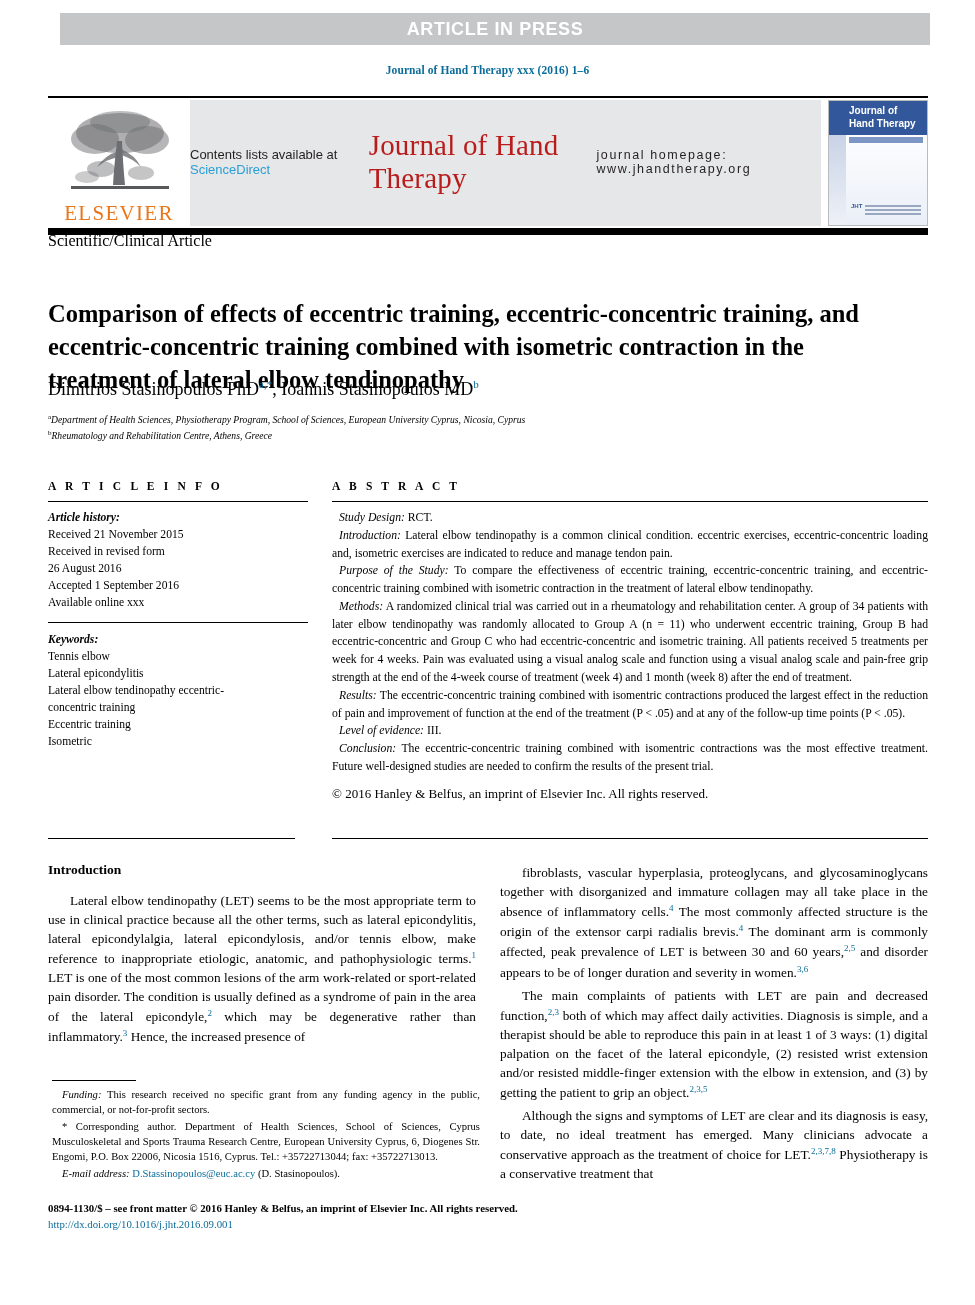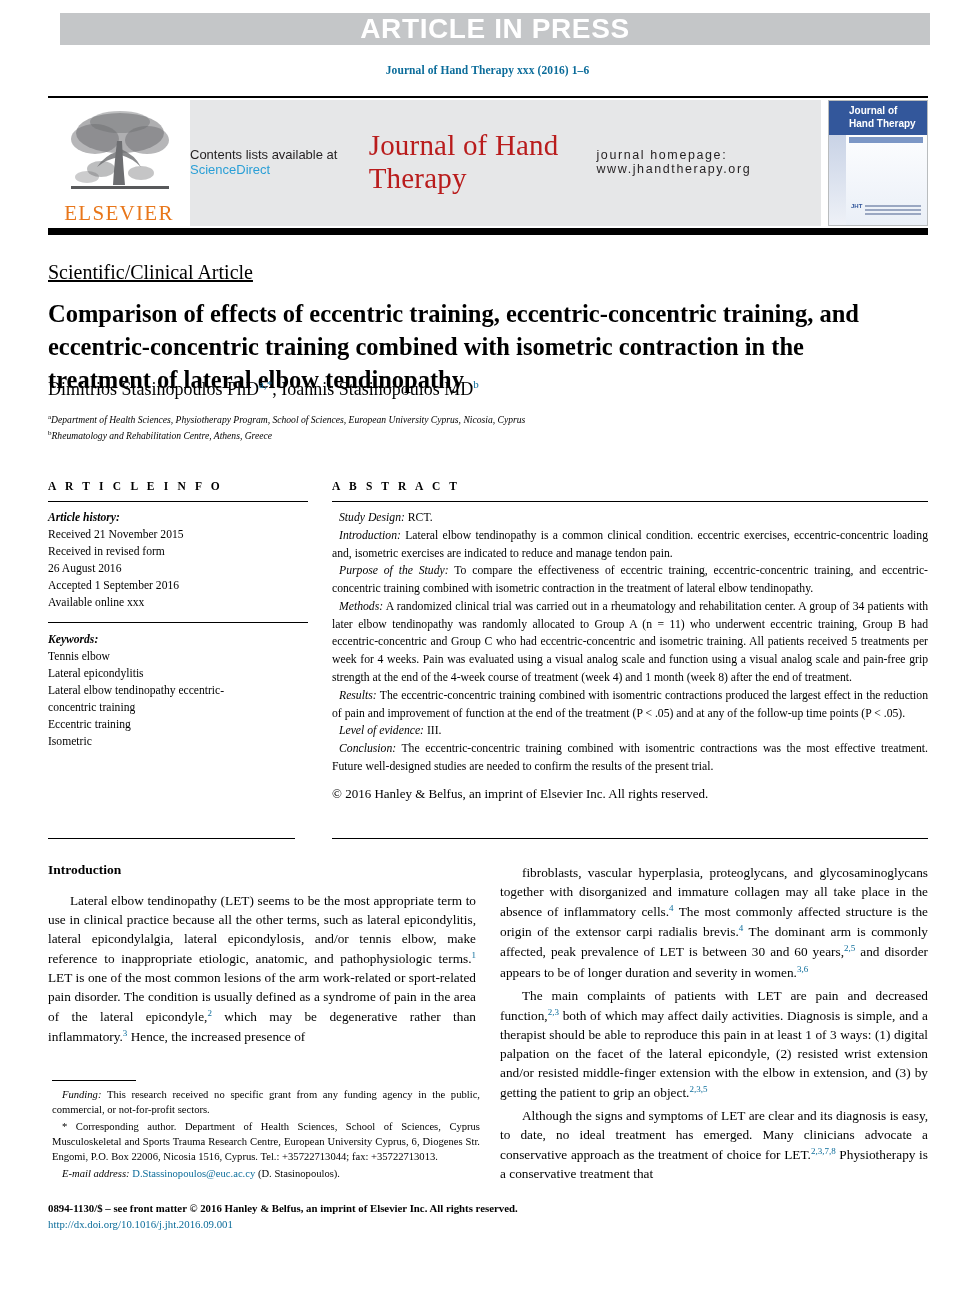--- a/index.html
+++ b/index.html
@@ -24,21 +24,21 @@
     width: 870px;
     height: 32px;
     background: #c4c6c8;
     display: flex;
     align-items: center;
     justify-content: center;
   }
   .press-banner-text {
     font-family: "Liberation Sans", sans-serif;
     font-weight: bold;
-    font-size: 28px;
+    font-size: 18px;
     letter-spacing: 0.6px;
     color: #ffffff;
   }
 
   
   .running-head {
     position: absolute;
     left: 0;
     top: 64px;
     width: 975px;
@@ -194,25 +194,24 @@
     display: block;
     height: 2px;
     margin-bottom: 2px;
     background: #9aa7c2;
   }
 
   
   .article-type {
     position: absolute;
     left: 48px;
-    top: 261px;
-    font-family: "Liberation Serif", serif;
-    font-size: 20px;
-    color: #000;
-    text-decoration: underline;
+    top: 232px;
+    font-family: "Liberation Serif", serif;
+    font-size: 16px;
+    color: #000;
   }
   .title {
     position: absolute;
     left: 48px;
     top: 282px;
     width: 845px;
     font-family: "Liberation Serif", serif;
     font-size: 24.5px;
     line-height: 1.33;
     color: #000;

